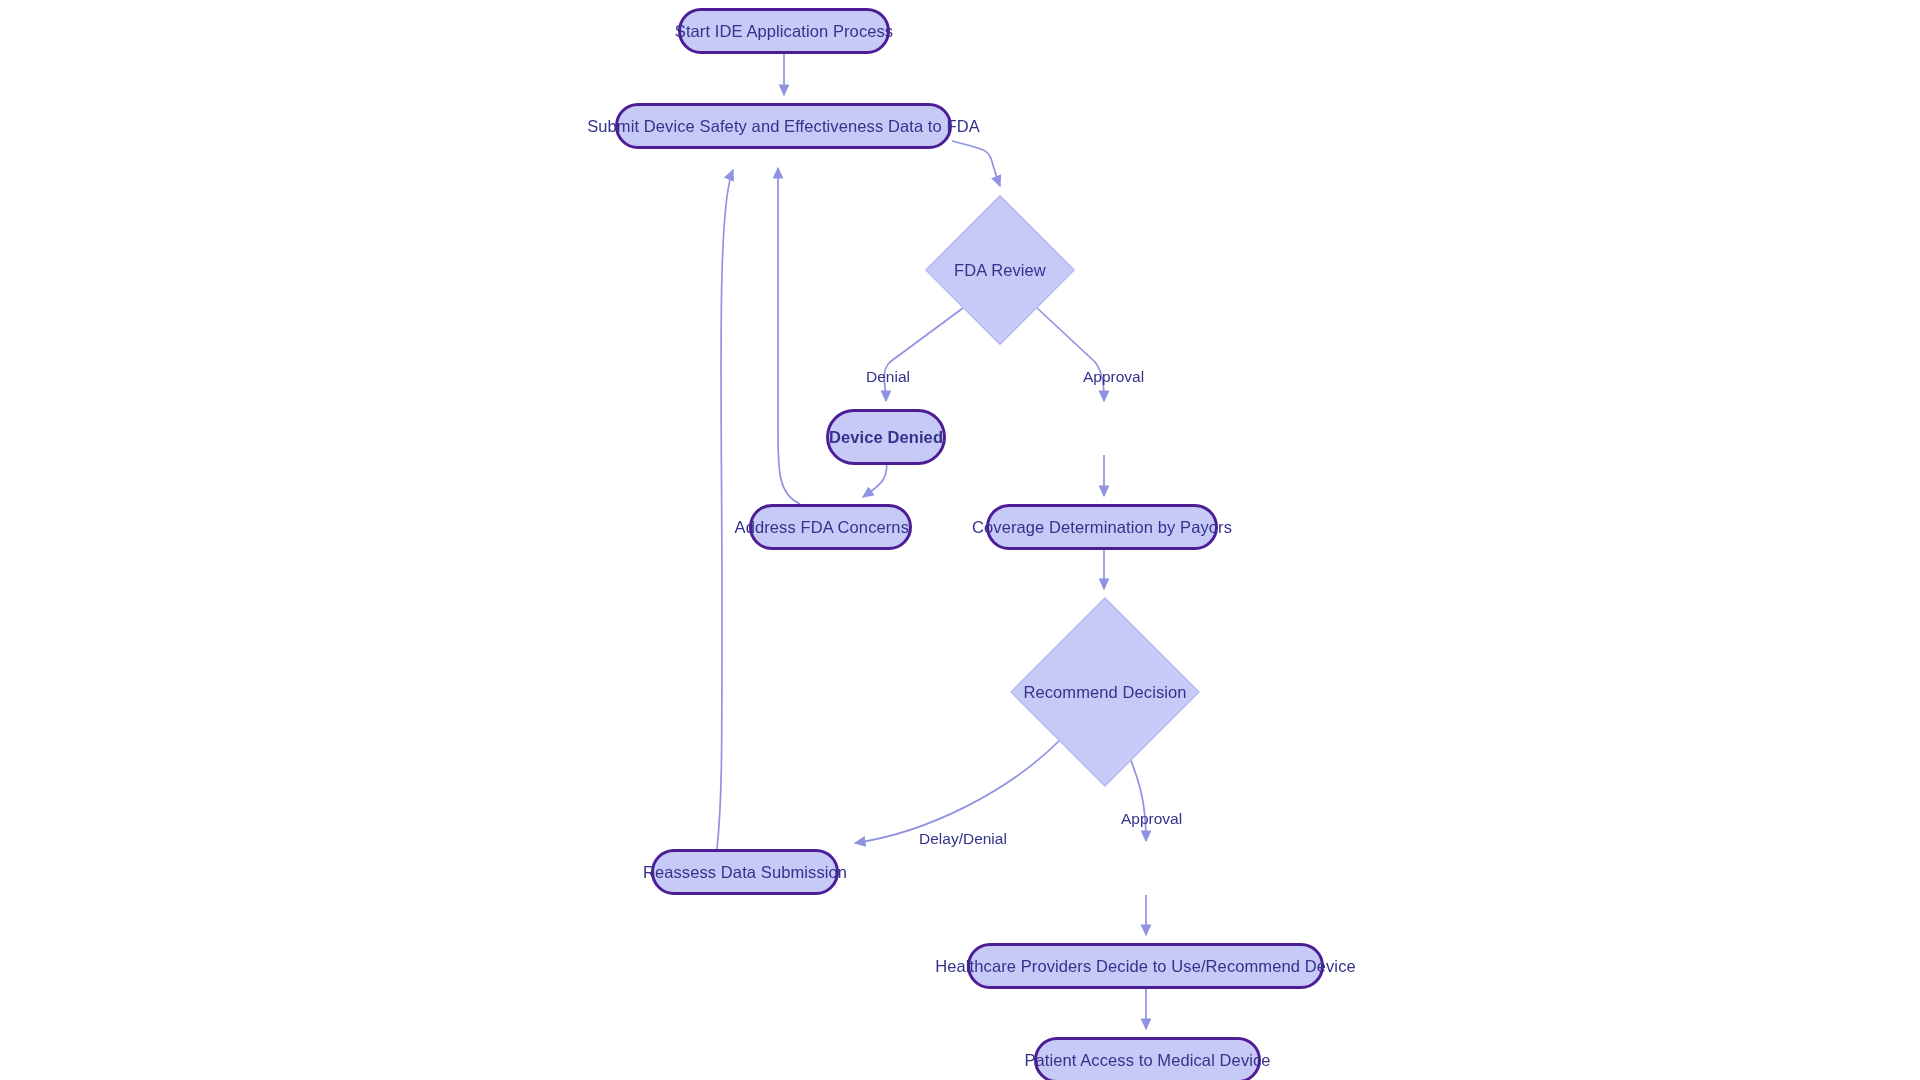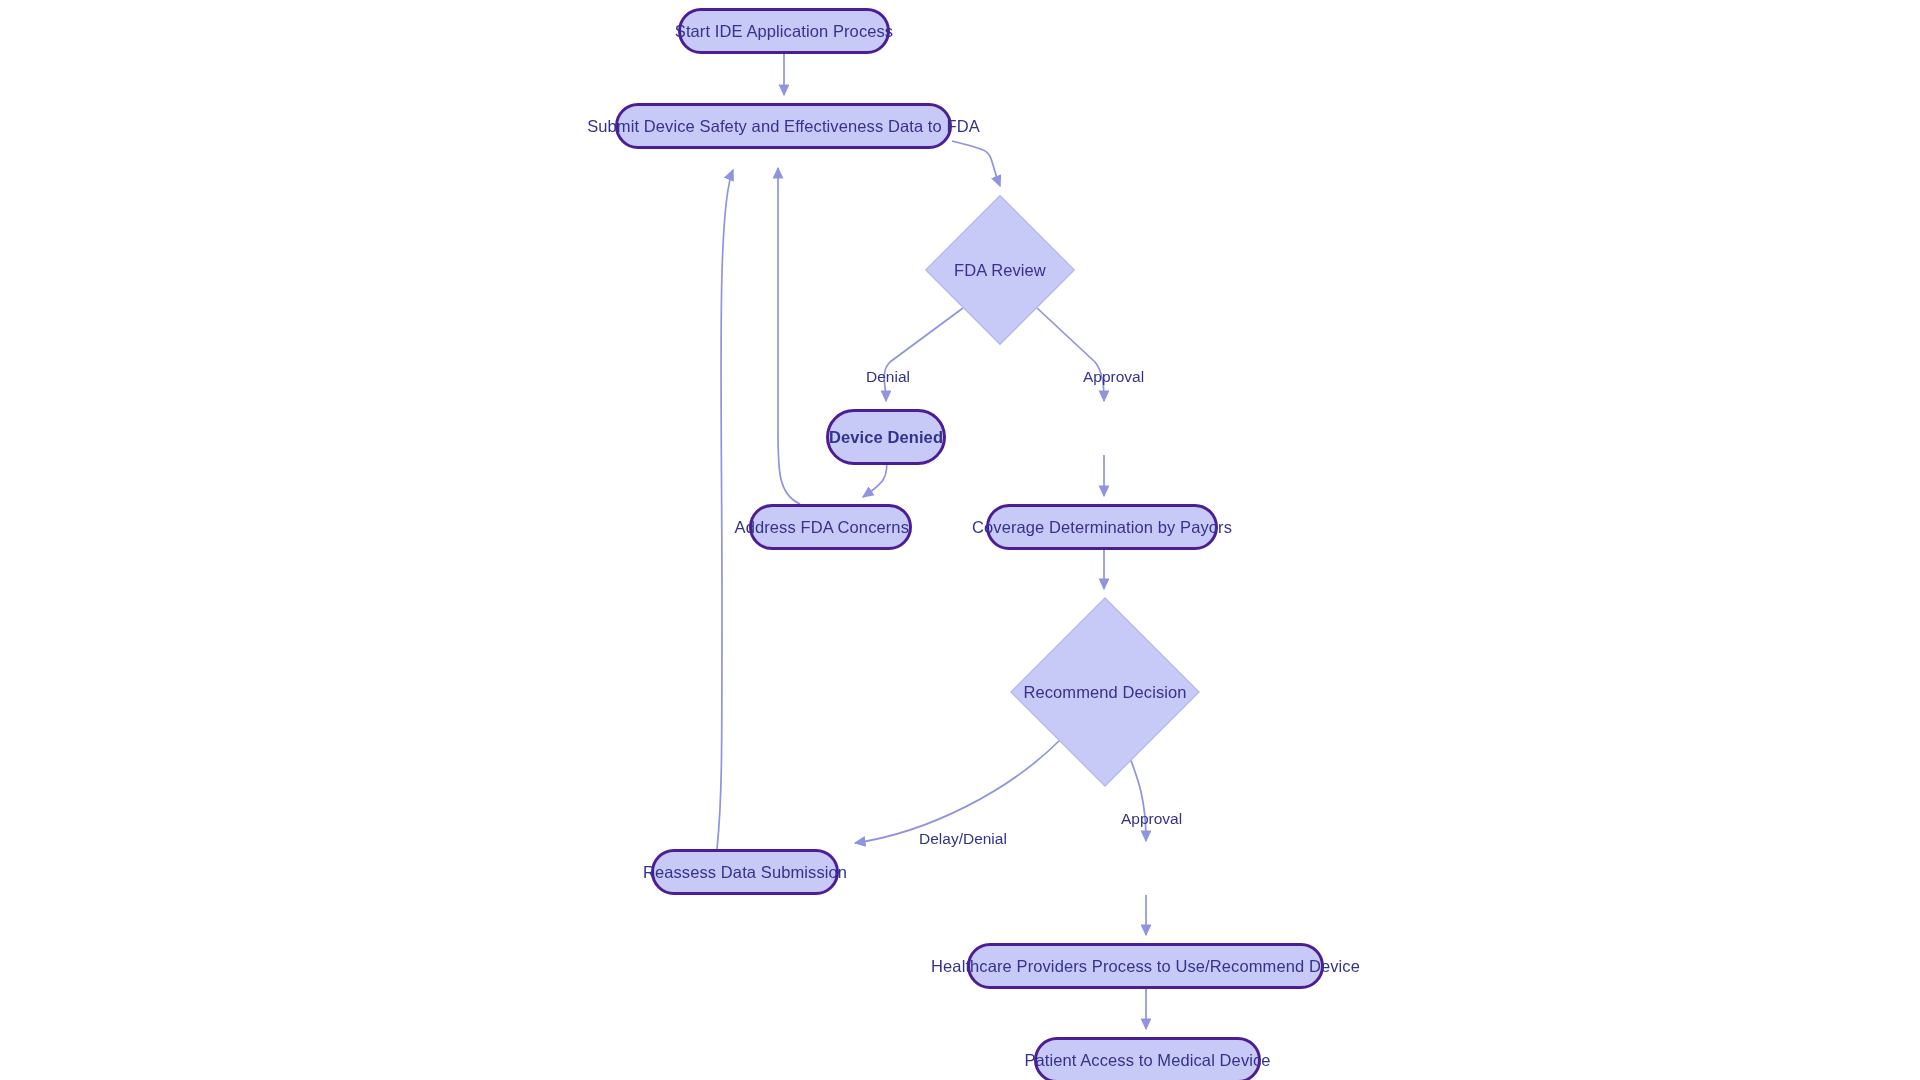--- a/index.html
+++ b/index.html
@@ -140,21 +140,21 @@
     <span class="dia-shape" style="width:134px; height:134px;"></span>
     <span class="dia-label">Recommend Decision</span>
   </div>
 
   <div class="node rounded" style="left:651px; top:849px; width:188px; height:46px;align-items:center;">
     <span>Reassess Data Submission</span>
   </div>
 
 
   <div class="node rounded" style="left:967px; top:943px; width:357px; height:46px;">
-    <span>Healthcare Providers Process to Use/Recommend Device</span>
+    <span>Healthcare Providers Decide to Use/Recommend Device</span>
   </div>
 
   <div class="node rounded" style="left:1034px; top:1037px; width:227px; height:46px;">
     <span>Patient Access to Medical Device</span>
   </div>
 
   <div class="edge-label" style="left:866px; top:369px;">
     <span>Denial</span>
   </div>
 

